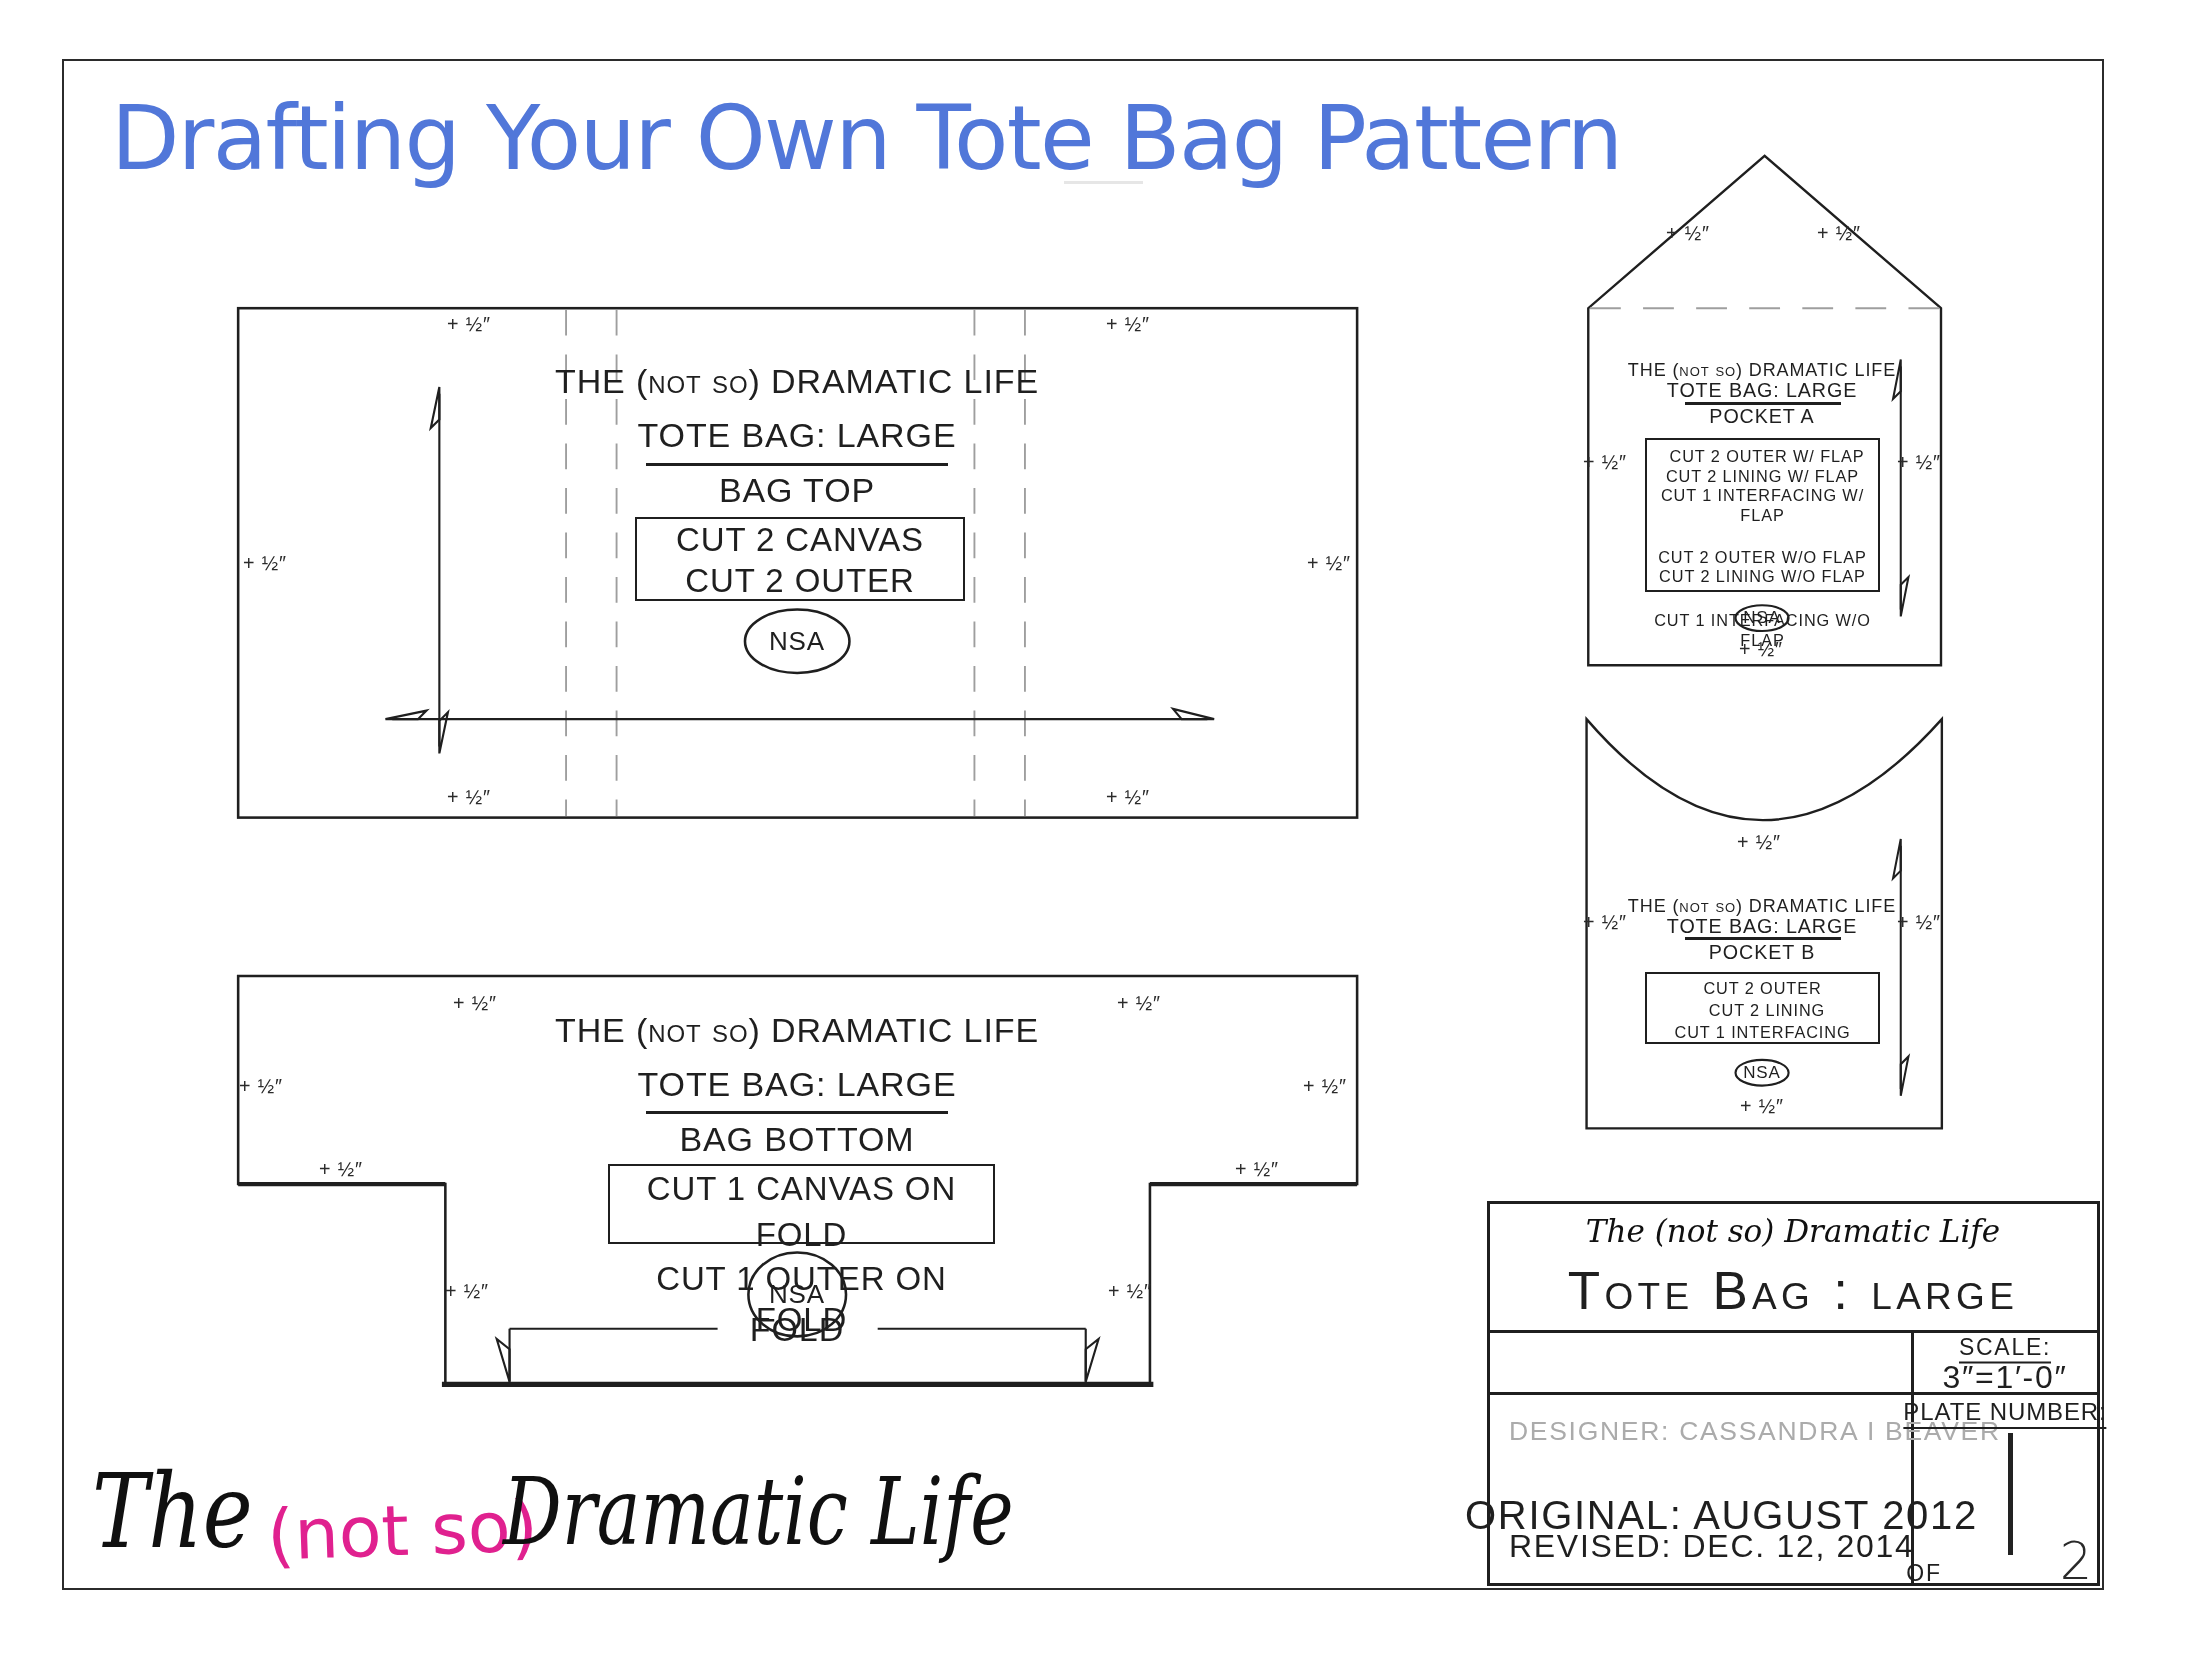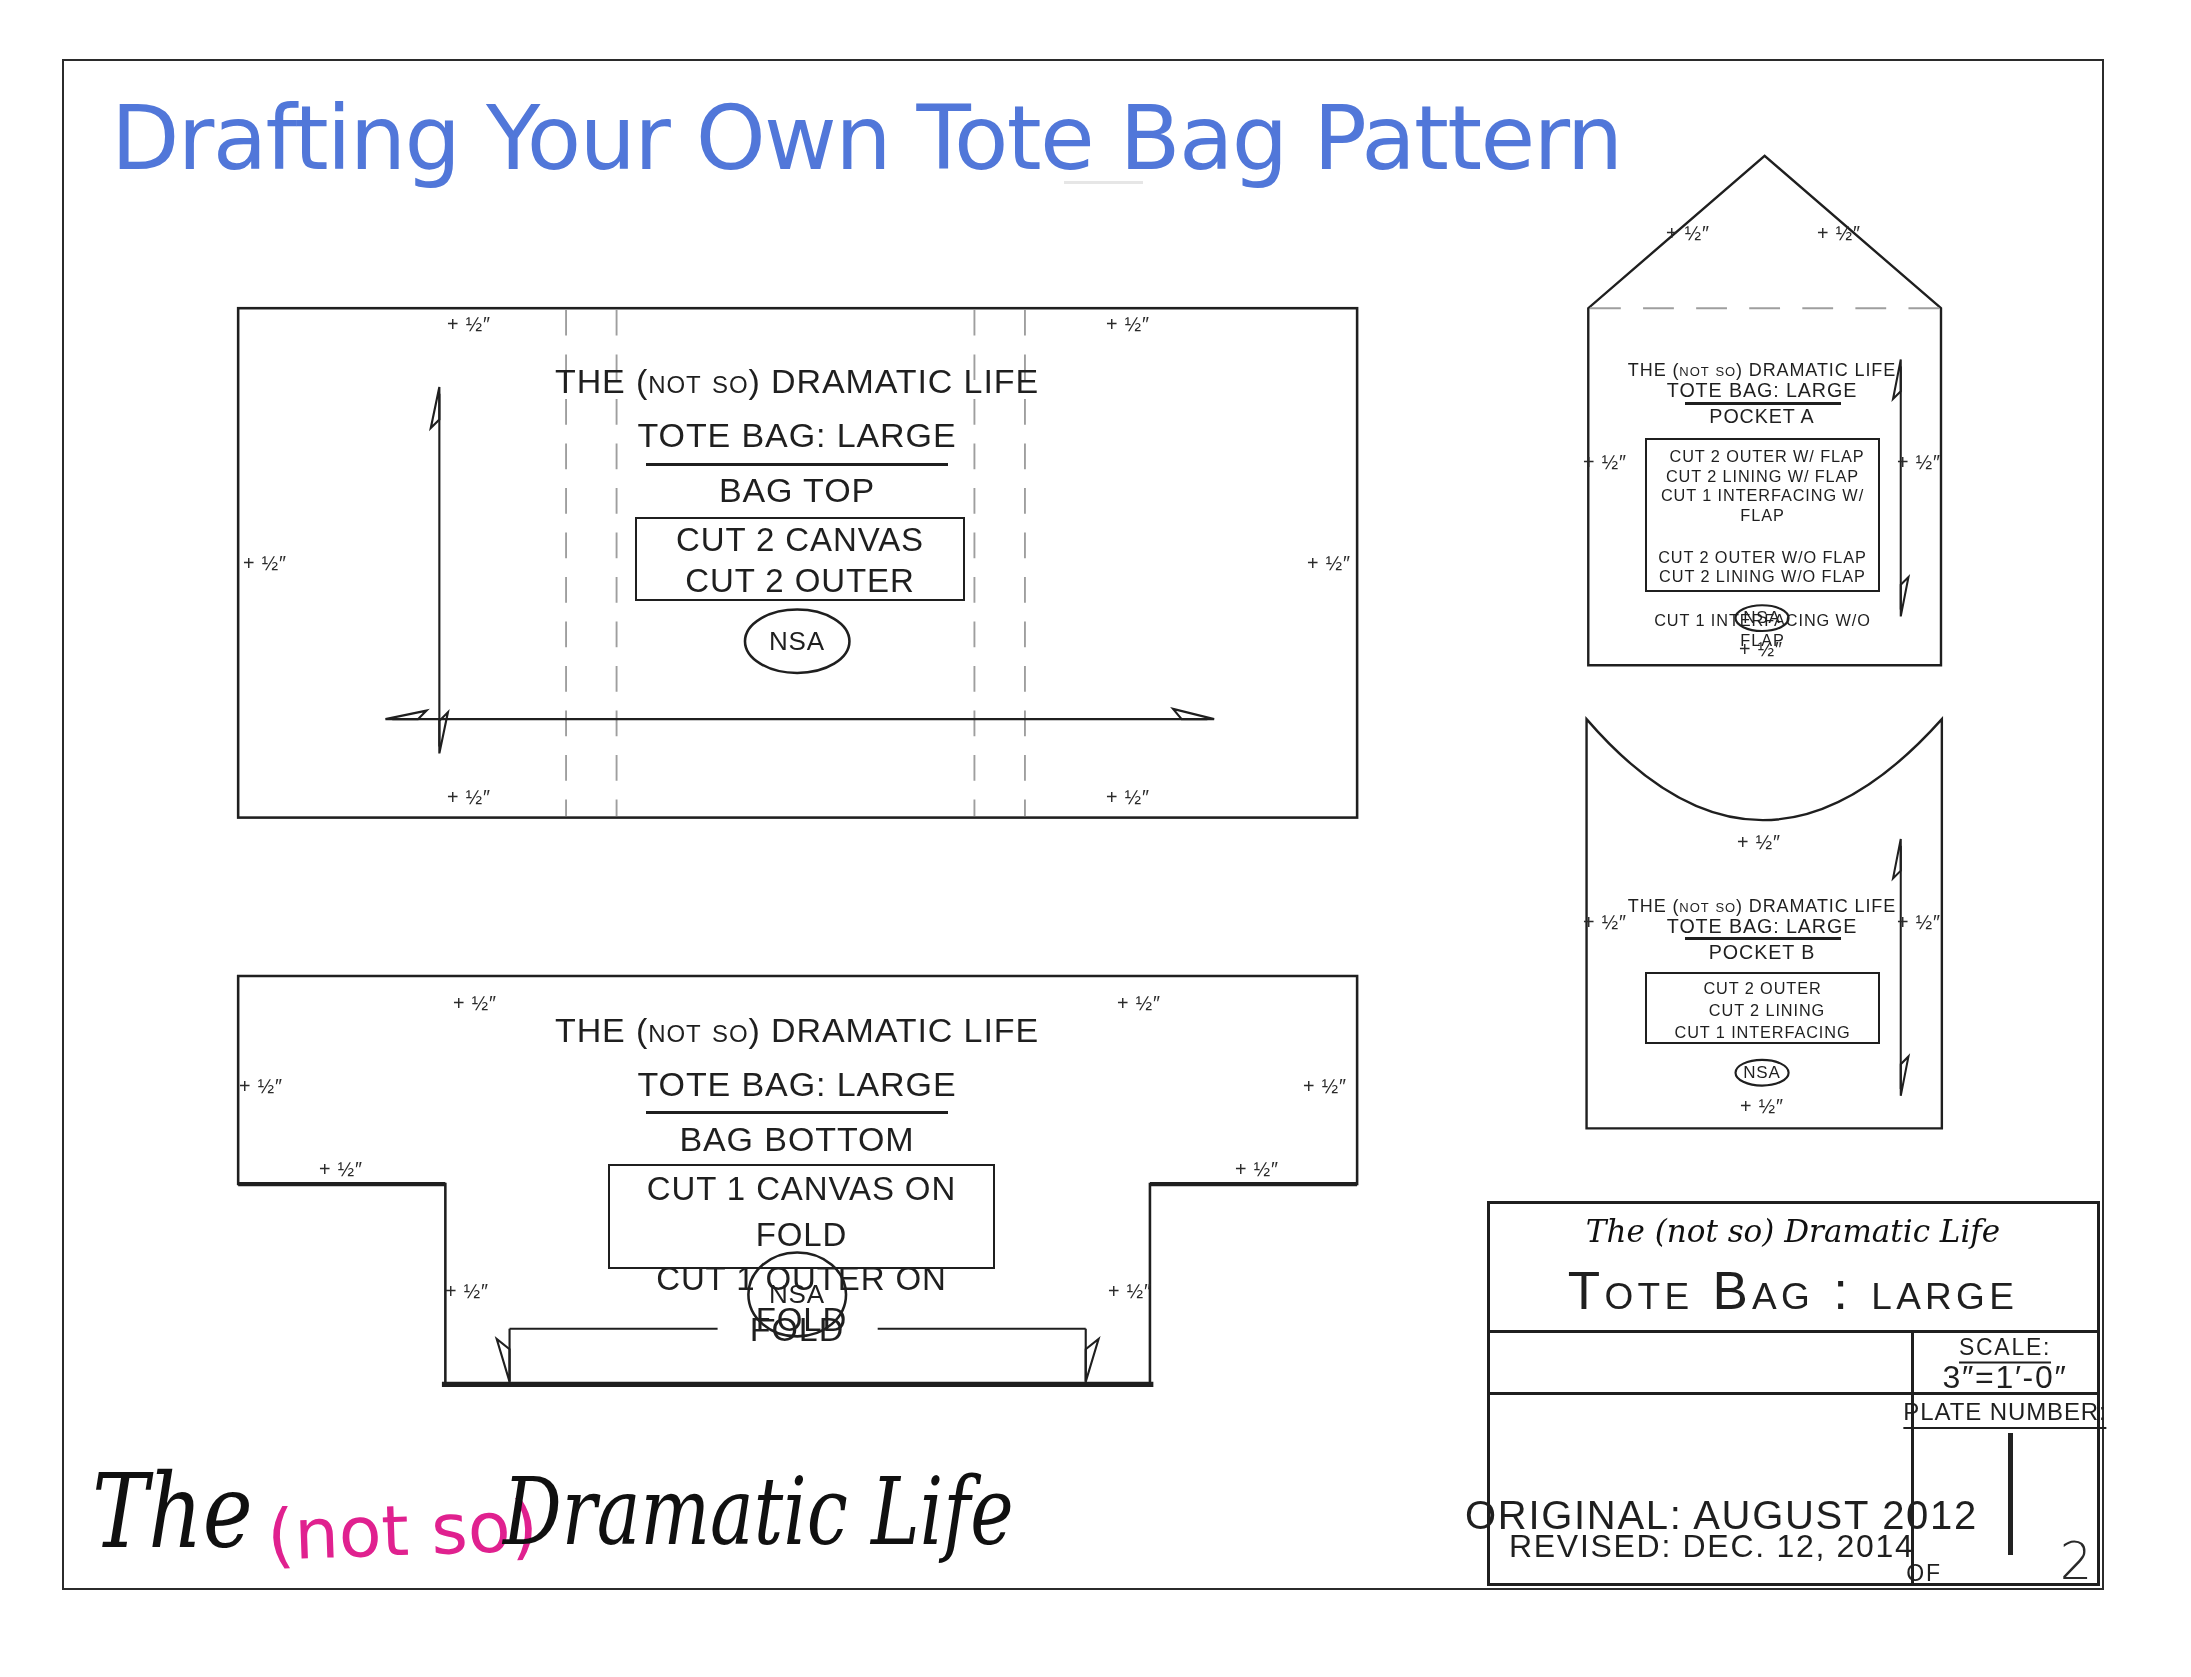--- a/index.html
+++ b/index.html
@@ -107,21 +107,21 @@
   <span class="abs ctr seam" style="left:1128px;top:324px;">+ ½″</span>
   <span class="abs ctr seam" style="left:265px;top:563px;">+ ½″</span>
   <span class="abs ctr seam" style="left:1329px;top:563px;">+ ½″</span>
   <span class="abs ctr seam" style="left:469px;top:797px;">+ ½″</span>
   <span class="abs ctr seam" style="left:1128px;top:797px;">+ ½″</span>
 
   <div class="abs ctr arch sc t40" style="left:797px;top:1030px;">THE (not so) DRAMATIC LIFE</div>
   <div class="abs ctr arch t40" style="left:797px;top:1084px;">TOTE BAG: LARGE</div>
   <div class="abs rule" style="left:646px;top:1111px;width:302px;height:3.4px;"></div>
   <div class="abs ctr arch t40" style="left:797px;top:1139px;">BAG BOTTOM</div>
-  <div class="abs cutbox" style="left:608px;top:1164px;width:387px;height:105px;">
+  <div class="abs cutbox" style="left:608px;top:1164px;width:387px;height:80px;">
     <div class="arch t38" style="line-height:46px;">CUT 1 CANVAS ON FOLD</div>
     <div class="arch t38" style="line-height:41px;">CUT 1 OUTER ON FOLD</div>
   </div>
   <div class="abs ctr arch nsa-big" style="left:797px;top:1294px;">NSA</div>
   <div class="abs ctr arch t40" style="left:797px;top:1329px;">FOLD</div>
 
   <span class="abs ctr seam" style="left:475px;top:1003px;">+ ½″</span>
   <span class="abs ctr seam" style="left:1139px;top:1003px;">+ ½″</span>
   <span class="abs ctr seam" style="left:261px;top:1086px;">+ ½″</span>
   <span class="abs ctr seam" style="left:1325px;top:1086px;">+ ½″</span>
@@ -173,20 +173,21 @@
   <div class="abs tb-line" style="left:1911px;top:1330px;width:3.4px;height:256px;"></div>
 
   <div class="abs ctr script" style="left:1793px;top:1231px;font-size:31px;">The (not so) Dramatic Life</div>
   <div class="abs ctr arch sc" style="left:1793px;top:1290px;font-size:53px;letter-spacing:4.3px;">Tote Bag : large</div>
 
   <div class="abs ctr" style="left:2005px;top:1347px;">
     <span class="arch underl" style="font-size:23px;letter-spacing:1.7px;">SCALE:</span>
   </div>
   <div class="abs ctr arch" style="left:2005px;top:1377px;font-size:32px;letter-spacing:1.7px;text-align:center;">3″=1′-0″</div>
 
+  <div class="abs arch gray" style="left:1509px;top:1416px;font-size:26.5px;letter-spacing:1.7px;">DESIGNER:  CASSANDRA I BEAVER</div>
   <div class="abs arch" style="left:1465px;top:1493px;font-size:40px;letter-spacing:1.7px;">ORIGINAL:  AUGUST 2012</div>
   <div class="abs arch" style="left:1509px;top:1528px;font-size:32px;letter-spacing:1.7px;">REVISED:  DEC. 12, 2014</div>
 
   <div class="abs ctr" style="left:2005px;top:1412px;">
     <span class="arch underl" style="font-size:24px;letter-spacing:0.9px;">PLATE NUMBER:</span>
   </div>
   <div class="abs plate-bar" style="left:2008px;top:1433px;">1</div>
   <div class="abs ctr arch" style="left:1924px;top:1573px;font-size:23px;letter-spacing:1.7px;">OF</div>
   <div class="abs ctr" style="left:2076px;top:1561px;font-size:51px;font-family:'DejaVu Sans',sans-serif;font-weight:200;color:#2a2a2a;">2</div>
 

